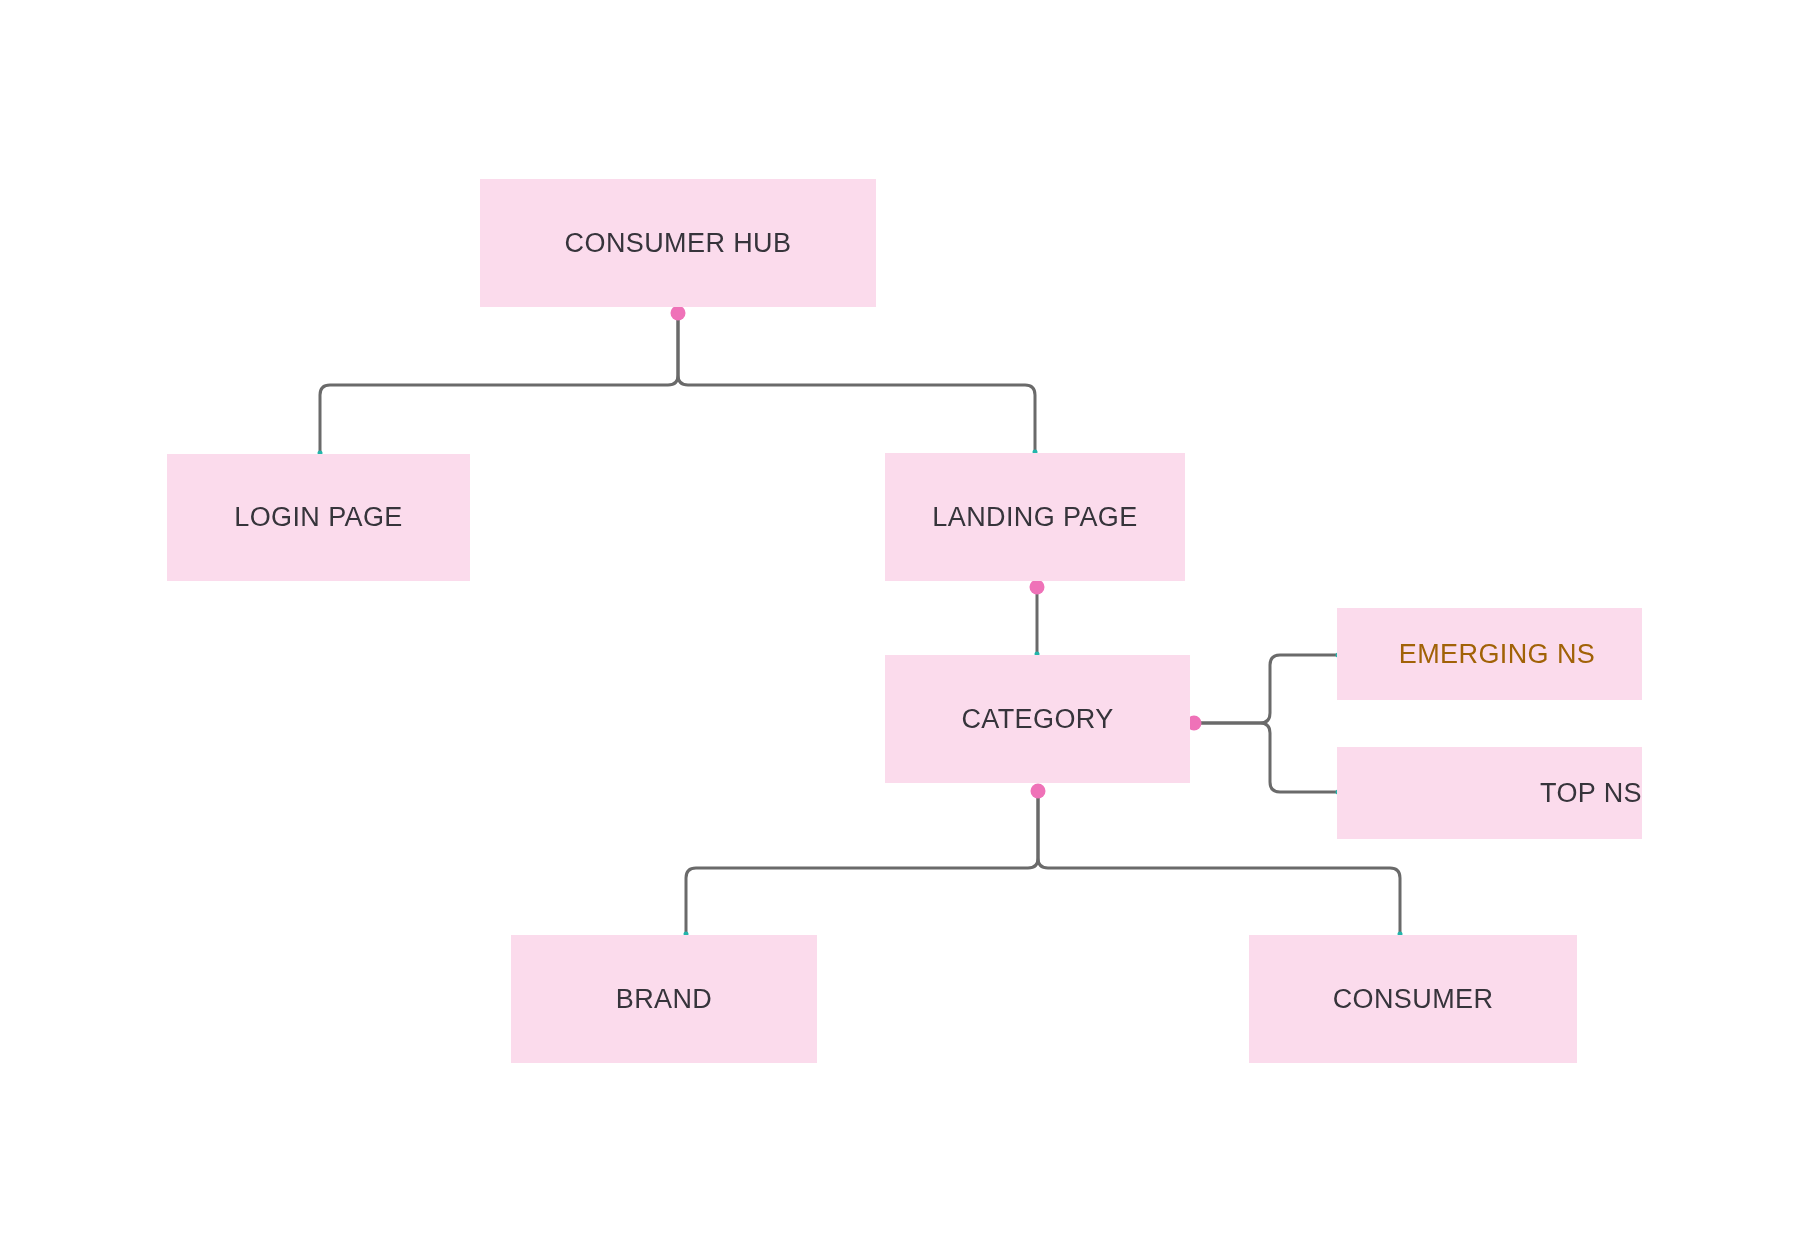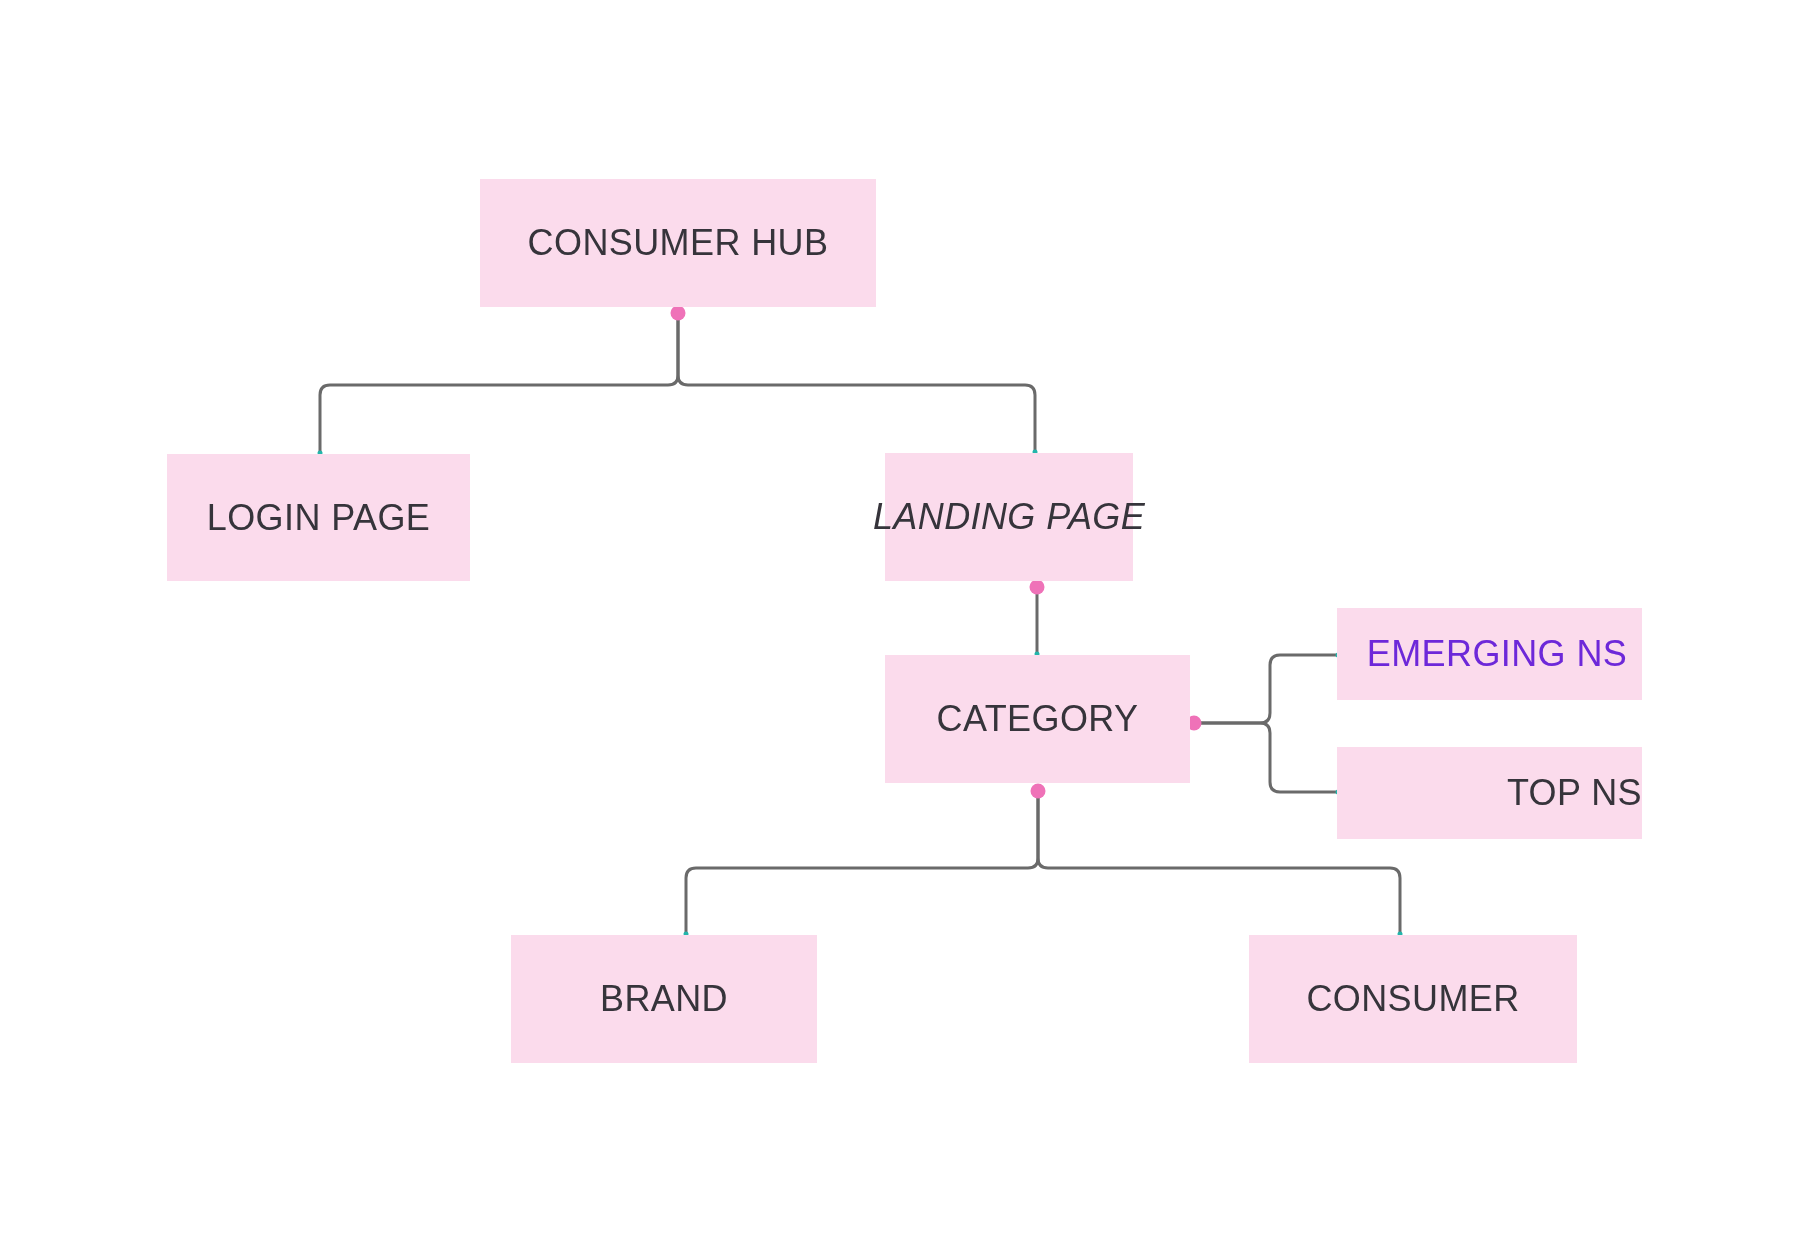--- a/index.html
+++ b/index.html
@@ -24,21 +24,21 @@
   #edge-layer path, #edge-layer circle { pointer-events: auto; }
   .node {
     position: absolute;
     display: flex;
     align-items: center;
     justify-content: center;
     box-sizing: border-box;
     cursor: pointer;
   }
   .node-label {
-    font-size: 36px;
+    font-size: 27px;
     letter-spacing: 0.4px;
     white-space: nowrap;
     user-select: none;
   }
 </style>
 </head>
 <body>
 
 <div id="canvas" style="width: 1807px; height: 1243px; background: rgb(255, 255, 255);">
   <svg id="edge-layer" width="1807" height="1243" viewBox="0 0 1807 1243">
@@ -60,28 +60,28 @@
       <circle cx="1037" cy="587" r="7.5" fill="#ef72b8"></circle>
       <circle cx="1194" cy="723" r="7.5" fill="#ef72b8"></circle>
       <circle cx="1038" cy="791" r="7.5" fill="#ef72b8"></circle>
     </svg>
 <div class="node" style="left: 480px; top: 179px; width: 396px; height: 128px; background: rgb(251, 219, 236);">
       <span class="node-label" style="color: rgb(54, 52, 59);">CONSUMER HUB</span>
     </div>
     <div class="node" style="left: 167px; top: 454px; width: 303px; height: 127px; background: rgb(251, 219, 236);">
       <span class="node-label" style="color: rgb(54, 52, 59);">LOGIN PAGE</span>
     </div>
-    <div class="node" style="left: 885px; top: 453px; width: 248px; height: 128px; background: rgb(251, 219, 236); font-style: italic;">
+    <div class="node" style="left: 885px; top: 453px; width: 300px; height: 128px; background: rgb(251, 219, 236);">
       <span class="node-label" style="color: rgb(54, 52, 59);">LANDING PAGE</span>
     </div>
     <div class="node" style="left: 885px; top: 655px; width: 305px; height: 128px; background: rgb(251, 219, 236);">
       <span class="node-label" style="color: rgb(54, 52, 59);">CATEGORY</span>
     </div>
     <div class="node" style="left: 1337px; top: 608px; width: 305px; height: 92px; background: rgb(251, 219, 236);">
-      <span class="node-label" style="color: #6d28d9; margin-left: 15px;">EMERGING NS</span>
+      <span class="node-label" style="color: #a16207; margin-left: 15px;">EMERGING NS</span>
     </div>
     <div class="node" style="left: 1337px; top: 747px; width: 305px; height: 92px; background: rgb(251, 219, 236); justify-content: flex-end;">
       <span class="node-label" style="color: rgb(54, 52, 59);">TOP NS</span>
     </div>
     <div class="node" style="left: 511px; top: 935px; width: 306px; height: 128px; background: rgb(251, 219, 236);">
       <span class="node-label" style="color: rgb(54, 52, 59);">BRAND</span>
     </div>
     <div class="node" style="left: 1249px; top: 935px; width: 328px; height: 128px; background: rgb(251, 219, 236); text-align: center;">
       <span class="node-label" style="color: rgb(54, 52, 59);">CONSUMER</span>
     </div>

